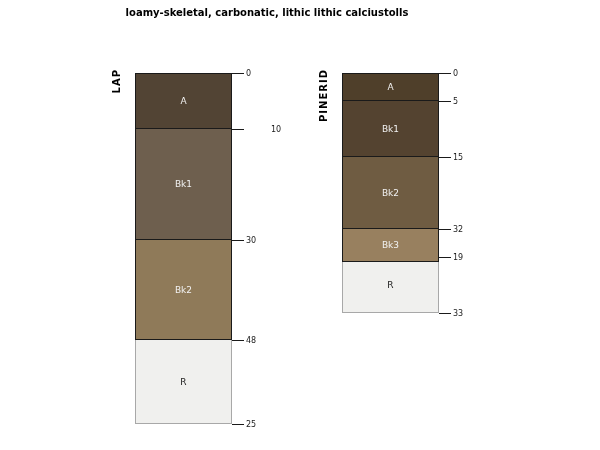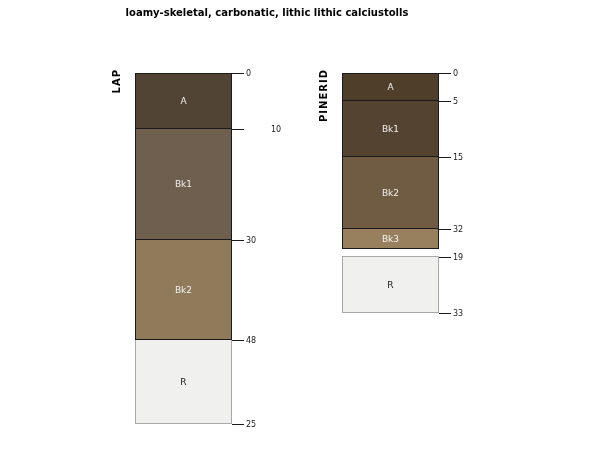--- a/index.html
+++ b/index.html
@@ -95,21 +95,21 @@
         <div class="profile-box" style="left: 342px; top: 73px; width: 97px; height: 240px;">
           <div class="horizon" style="top: 0px; height: 28px; background: rgb(79, 63, 42); border-color: rgb(26, 26, 26); z-index: 5;">
             <span class="horizon-label" style="color: rgb(242, 242, 242);">A</span>
           </div>
           <div class="horizon" style="top: 27px; height: 57px; background: rgb(84, 67, 48); border-color: rgb(26, 26, 26); z-index: 4;">
             <span class="horizon-label" style="color: rgb(242, 242, 242);">Bk1</span>
           </div>
           <div class="horizon" style="top: 83px; height: 73px; background: rgb(111, 92, 66); border-color: rgb(26, 26, 26); z-index: 3;">
             <span class="horizon-label" style="color: rgb(242, 242, 242);">Bk2</span>
           </div>
-          <div class="horizon" style="top: 155px; height: 21px; background: rgb(152, 128, 95); border-color: rgb(26, 26, 26); z-index: 2;">
+          <div class="horizon" style="top: 155px; height: 34px; background: rgb(152, 128, 95); border-color: rgb(26, 26, 26); z-index: 2;">
             <span class="horizon-label" style="color: rgb(242, 242, 242);">Bk3</span>
           </div>
           <div class="horizon" style="top: 183px; height: 57px; background: rgb(240, 240, 238); border-color: rgb(168, 168, 168); z-index: 1;">
             <span class="horizon-label" style="color: rgb(32, 32, 32);">R</span>
           </div>
         </div>
         <div class="depth-tick-line" style="left: 439px; top: 73px;"></div>
         <div class="depth-tick-label" style="left: 453px; top: 69px; color: rgb(26, 26, 26);">0</div>
         <div class="depth-tick-line" style="left: 439px; top: 101px;"></div>
         <div class="depth-tick-label" style="left: 453px; top: 97px; color: rgb(26, 26, 26);">5</div>

